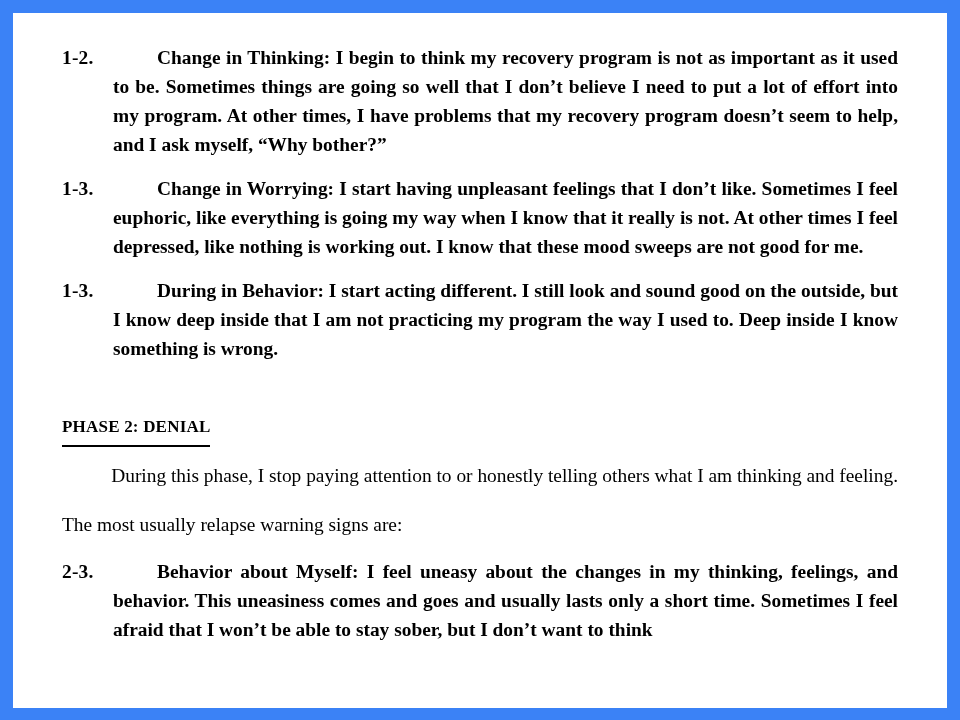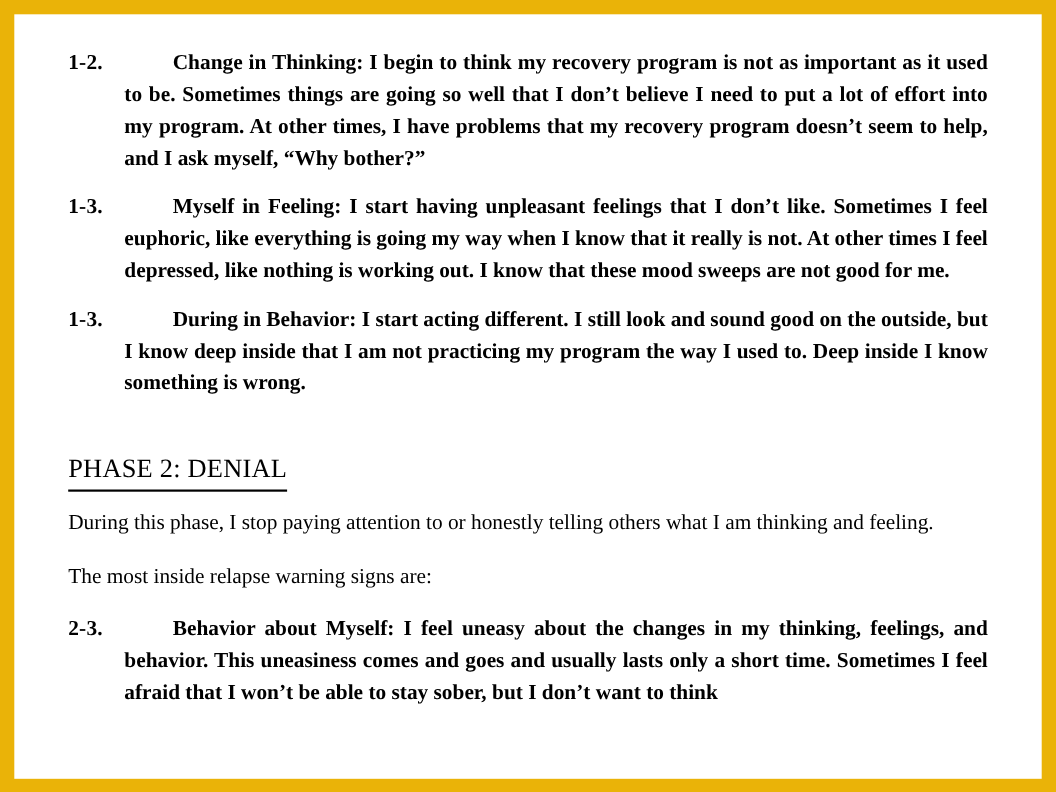--- a/index.html
+++ b/index.html
@@ -68,23 +68,23 @@
   .item .lead {
     font-weight: bold;
     margin-left: 44px;
   }
   .item .body {
     font-weight: bold;
   }
 
   
   .section-heading {
-    font-size: 24px;
+    font-size: 17px;
     line-height: 34px;
-    font-weight: normal;
+    font-weight: bold;
     color: #000000;
     margin: 0 0 14px 0;
     letter-spacing: 0.2px;
     display: block;
   }
   .section-heading .rule {
     display: inline-block;
     border-bottom: 2.2px solid #000000;
     padding-bottom: 1px;
   }
@@ -93,50 +93,50 @@
   .para {
     font-size: 19.4px;
     line-height: 29px;
     color: #000000;
     margin: 0 0 14px 0;
     text-align: left;
   }
 
   
   #heading-block { margin-top: 47px; }
-  #para-intro    { margin-bottom: 20px; }
+  #para-intro    { margin-bottom: 20px; text-align: right; }
   #para-signs    { margin-bottom: 18px; }
   .item.last     { margin-bottom: 0; }
 </style>
 </head>
 <body>
 
-<div id="slide-frame" style="background: #eab308; padding-left: 45px;">
+<div id="slide-frame" style="background: #3b82f6; padding-left: 45px;">
   <div id="page" style="background: rgb(255, 255, 255);">
     <div id="content">
 
       <div class="item">
         <span class="num">1-2.</span><span class="lead">Change in Thinking:</span><span class="body"> I begin to think my recovery program is not as important as it used to be. Sometimes things are going so well that I don’t believe I need to put a lot of effort into my program. At other times, I have problems that my recovery program doesn’t seem to help, and I ask myself, “Why bother?”</span>
       </div>
 
       <div class="item">
-        <span class="num">1-3.</span><span class="lead">Myself in Feeling:</span><span class="body"> I start having unpleasant feelings that I don’t like. Sometimes I feel euphoric, like everything is going my way when I know that it really is not. At other times I feel depressed, like nothing is working out. I know that these mood sweeps are not good for me.</span>
+        <span class="num">1-3.</span><span class="lead">Change in Worrying:</span><span class="body"> I start having unpleasant feelings that I don’t like. Sometimes I feel euphoric, like everything is going my way when I know that it really is not. At other times I feel depressed, like nothing is working out. I know that these mood sweeps are not good for me.</span>
       </div>
 
       <div class="item">
         <span class="num">1-3.</span><span class="lead">During in Behavior:</span><span class="body"> I start acting different. I still look and sound good on the outside, but I know deep inside that I am not practicing my program the way I used to. Deep inside I know something is wrong.</span>
       </div>
 
       <div id="heading-block" class="section-heading">
         <span class="rule">PHASE 2: DENIAL</span>
       </div>
 
       <p id="para-intro" class="para">During this phase, I stop paying attention to or honestly telling others what I am thinking and feeling.</p>
 
-      <p id="para-signs" class="para">The most inside relapse warning signs are:</p>
+      <p id="para-signs" class="para">The most usually relapse warning signs are:</p>
 
       <div class="item last">
         <span class="num">2-3.</span><span class="lead">Behavior about Myself:</span><span class="body"> I feel uneasy about the changes in my thinking, feelings, and behavior. This uneasiness comes and goes and usually lasts only a short time. Sometimes I feel afraid that I won’t be able to stay sober, but I don’t want to think</span>
       </div>
 
     </div>
   </div>
 </div>
 
 </body></html>

